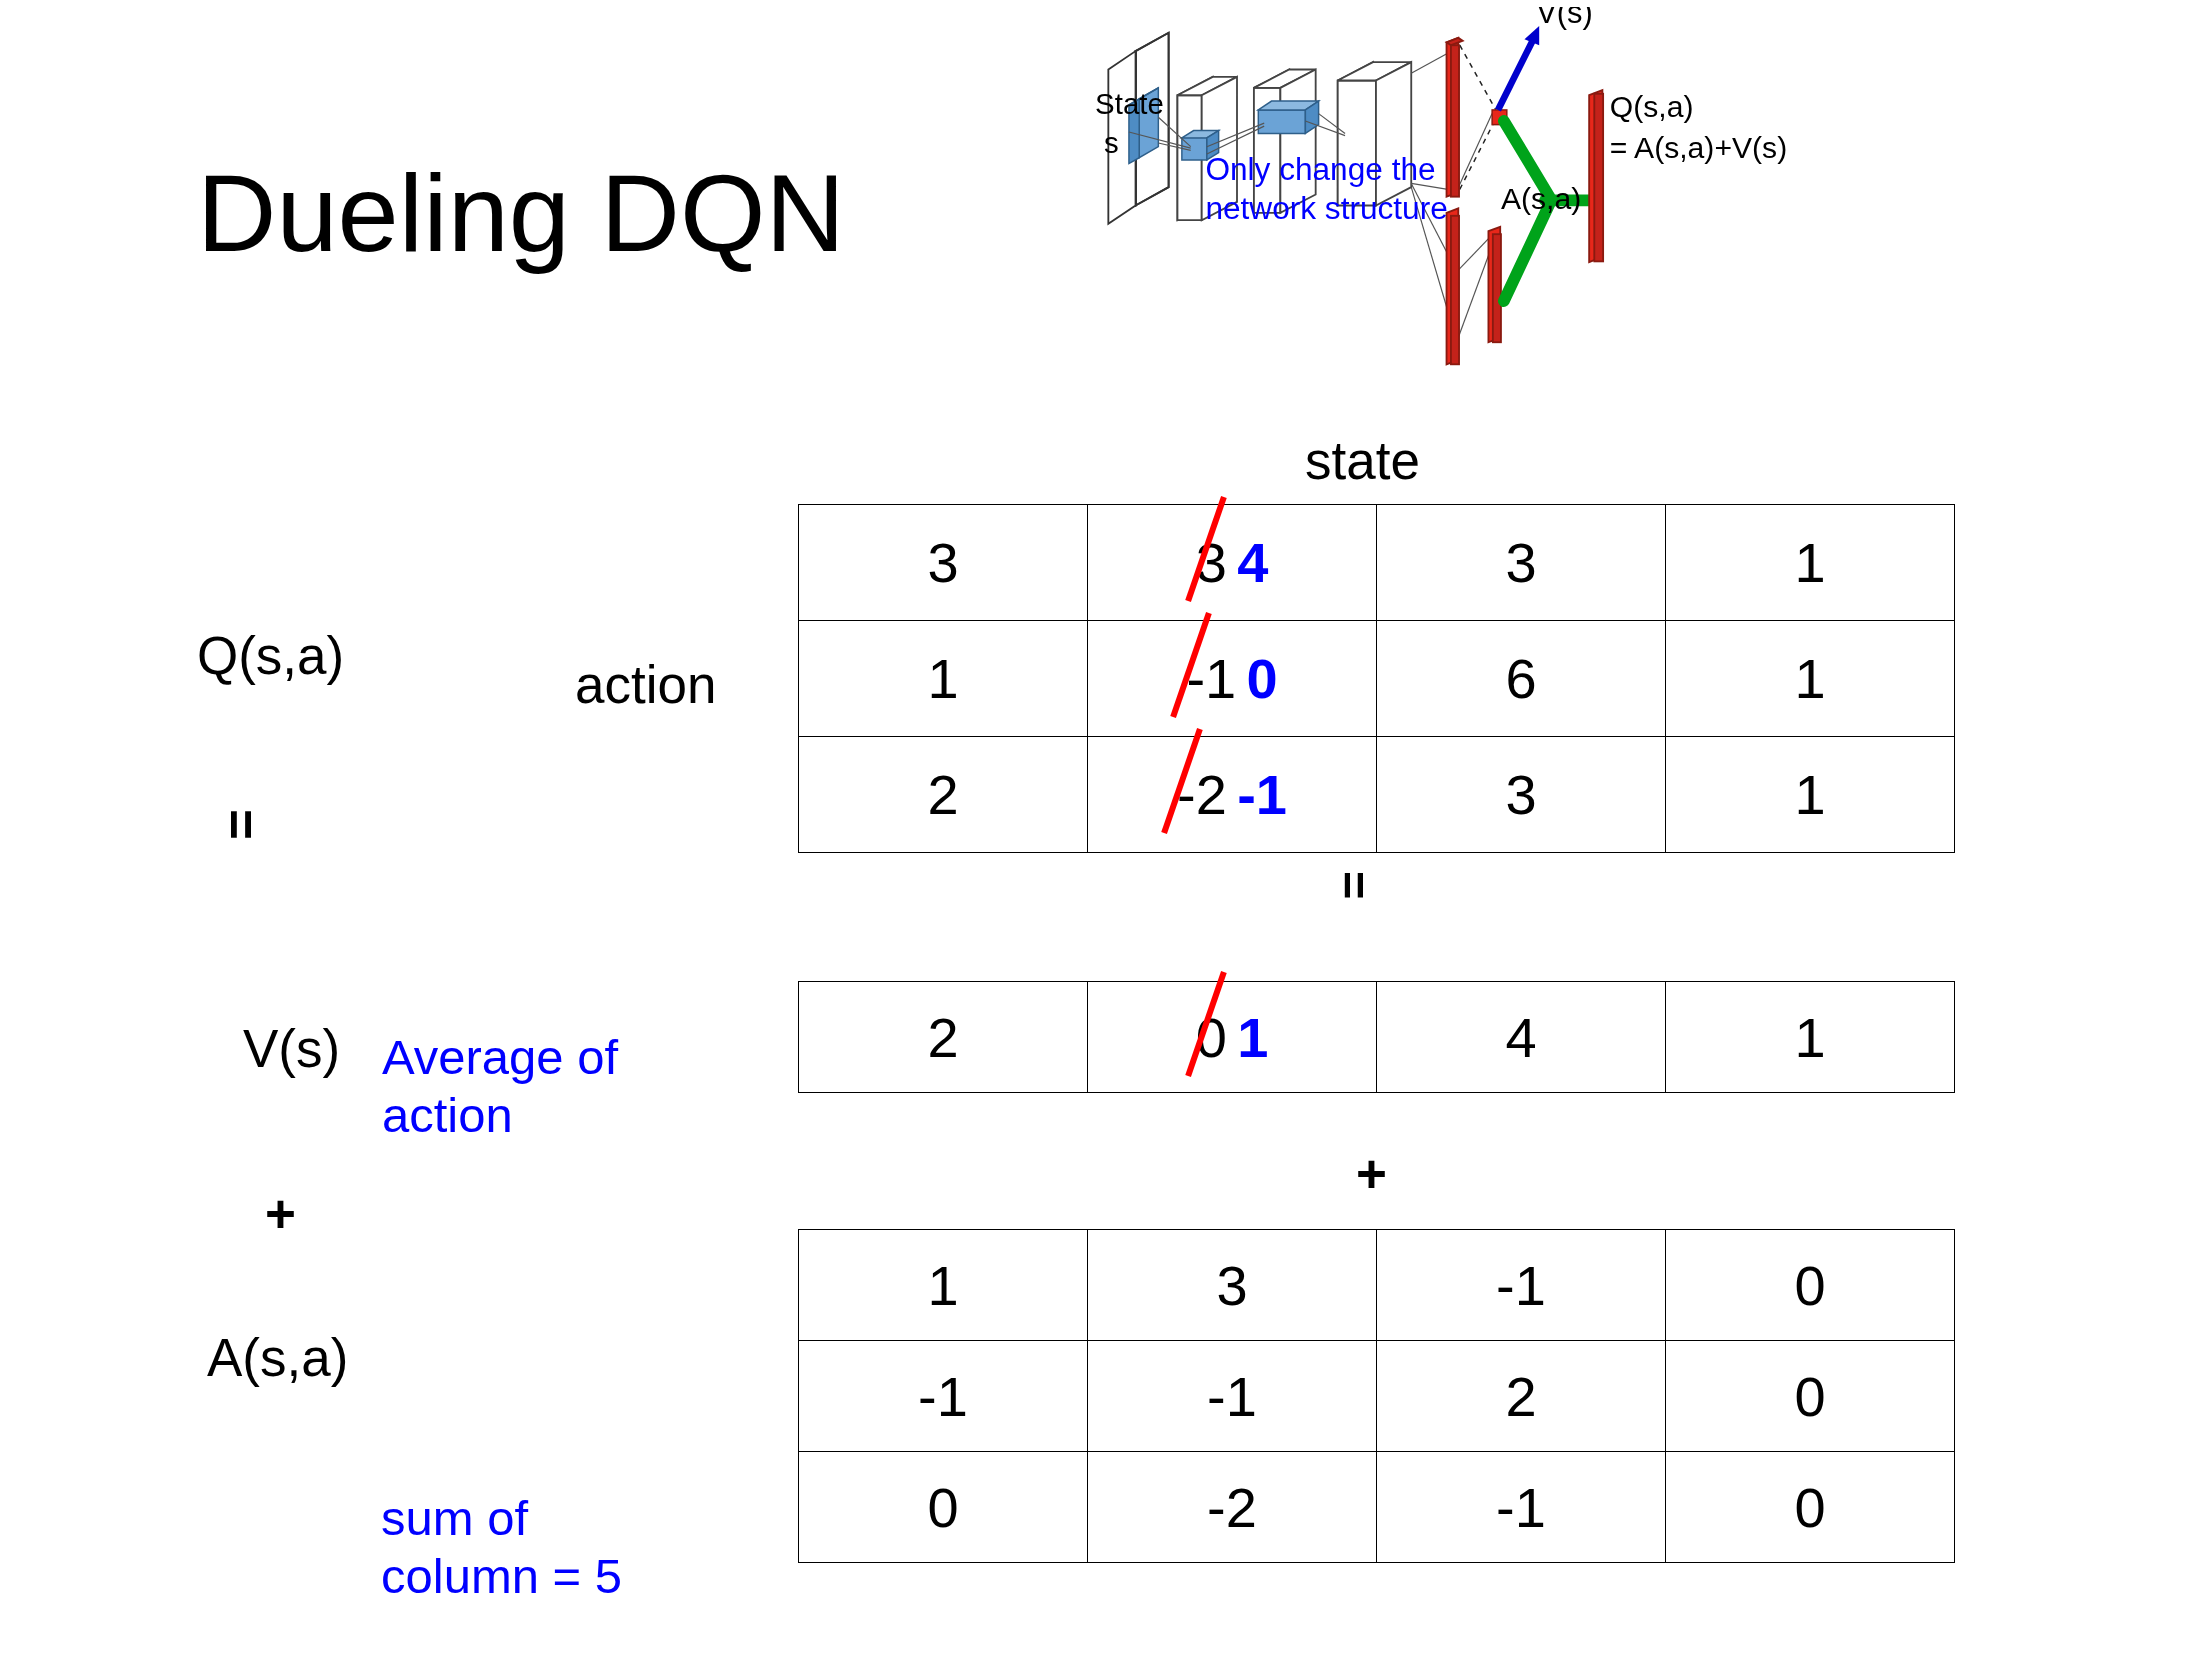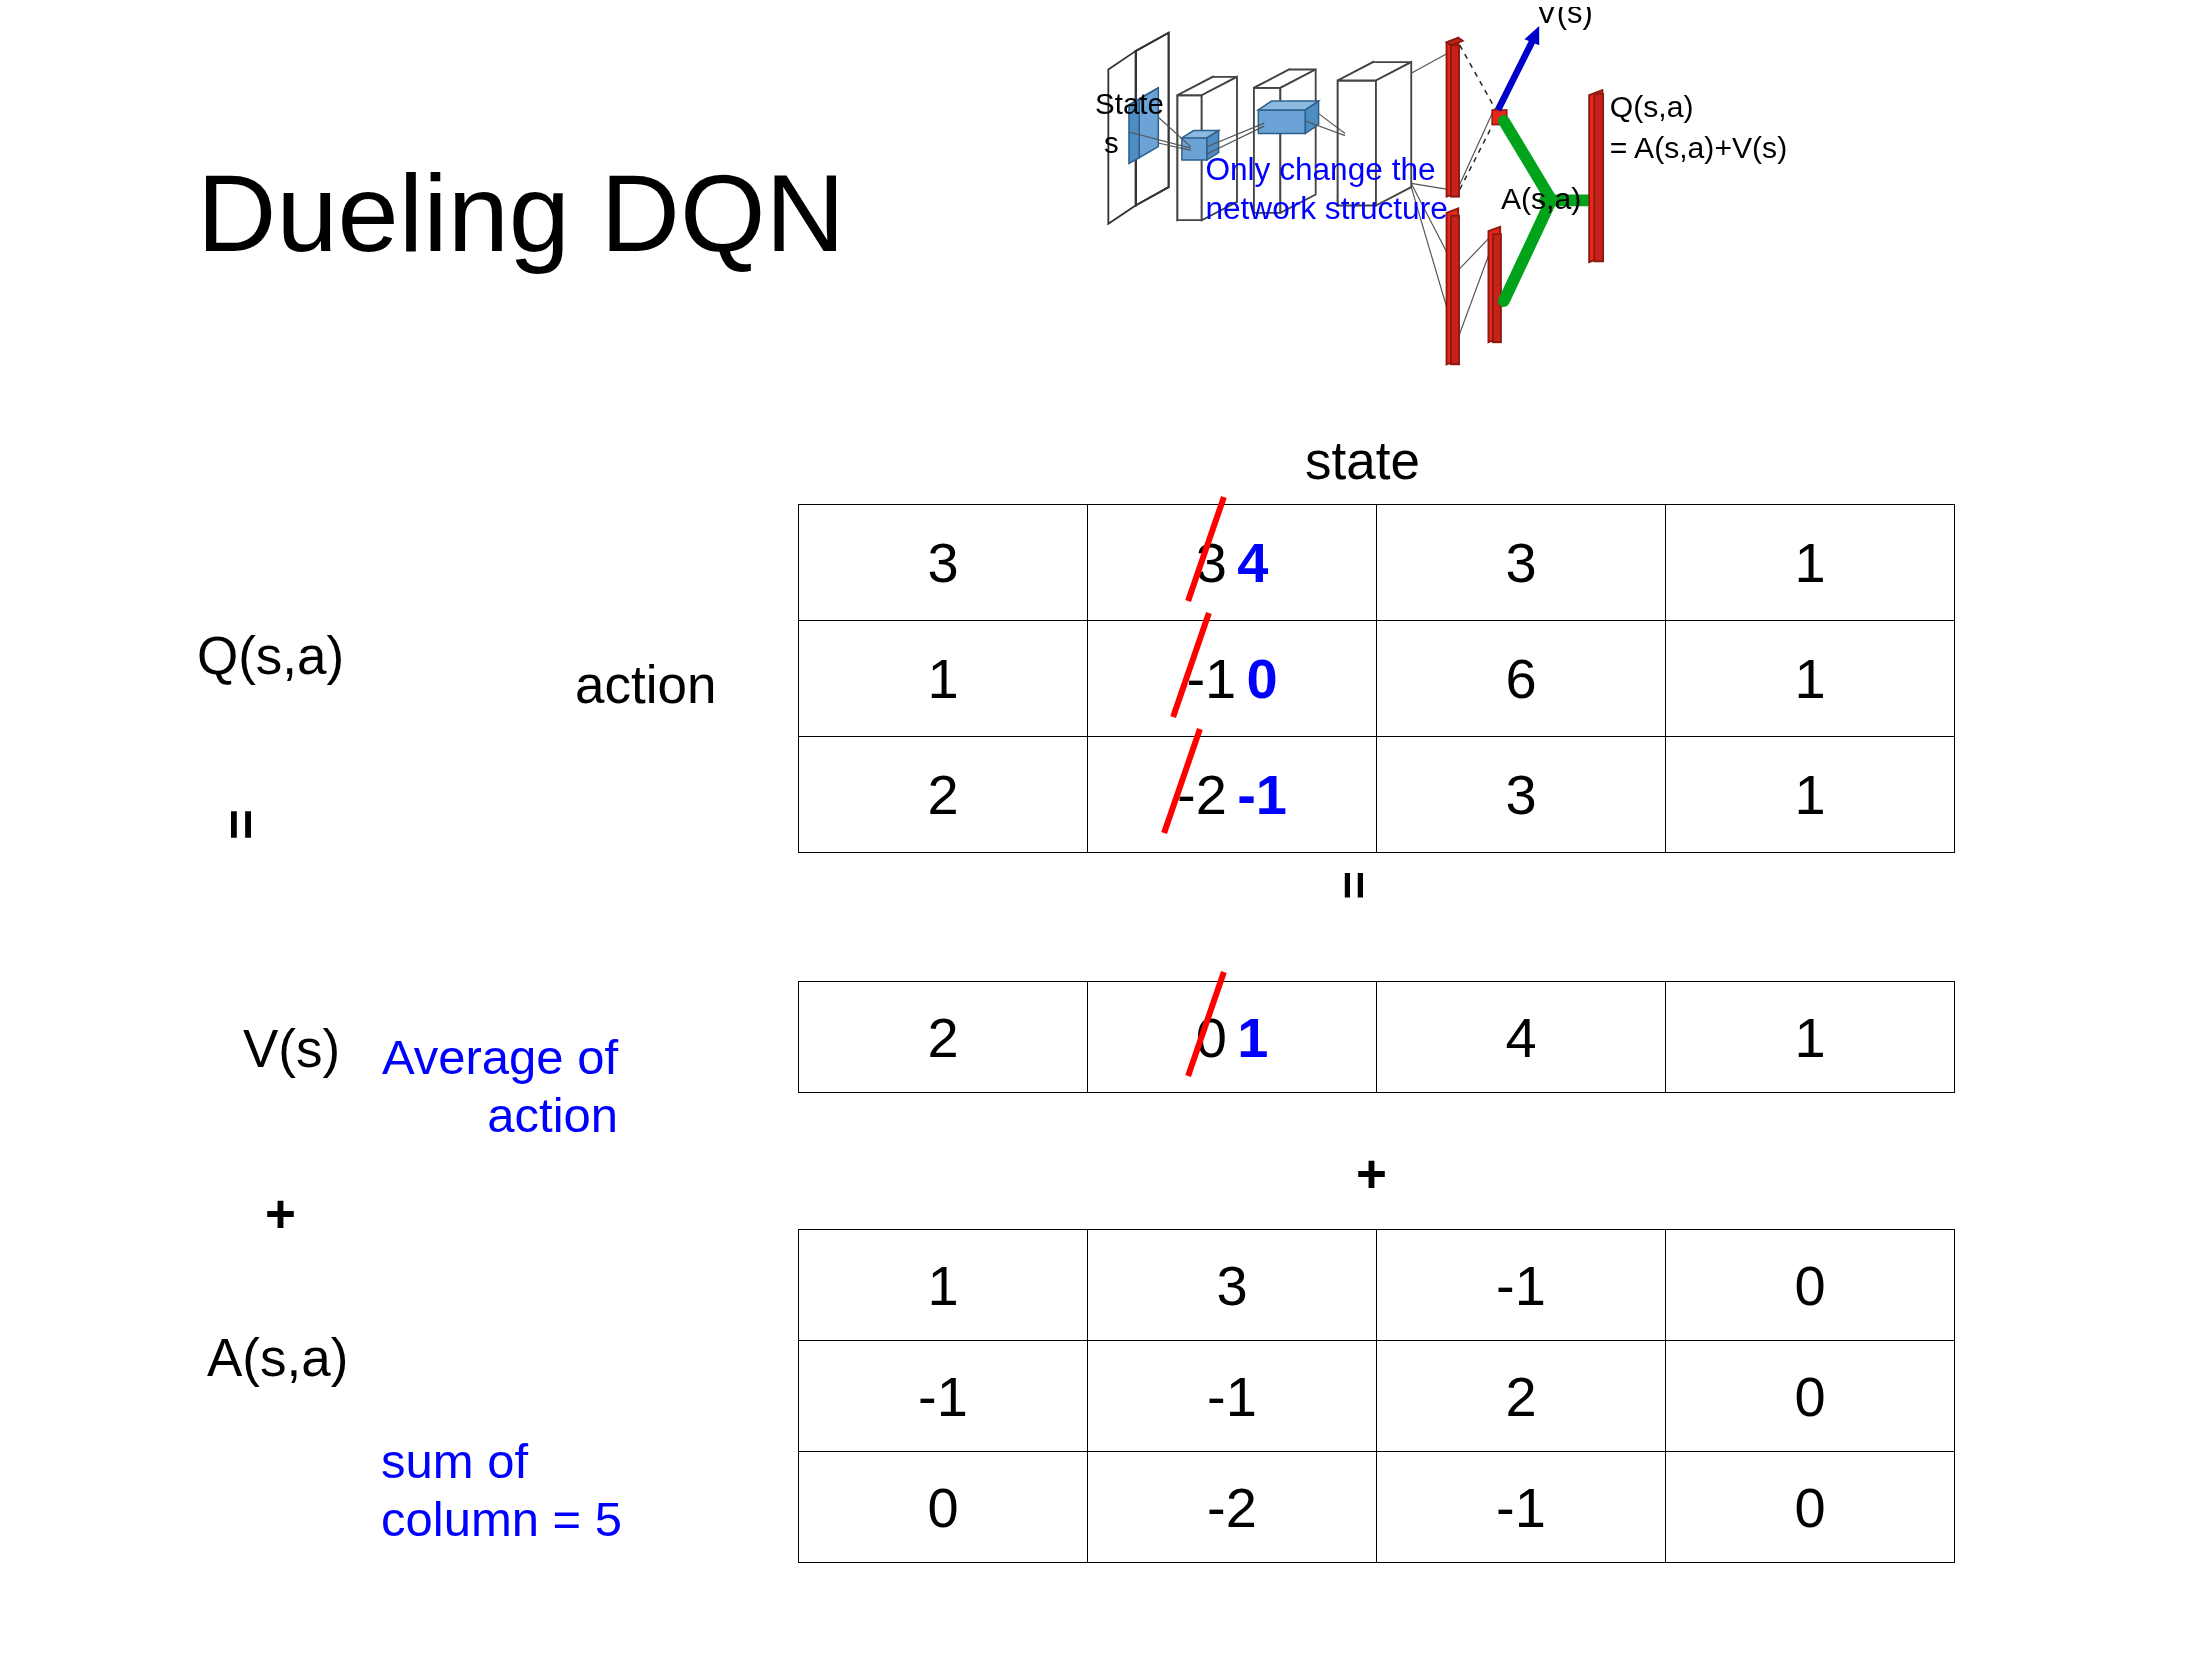--- a/index.html
+++ b/index.html
@@ -75,37 +75,36 @@
     left: 243px;
     top: 1018px;
     font-size: 53px;
   }
   #avg-note {
     left: 382px;
     top: 1029px;
     font-size: 49px;
     line-height: 1.18;
     color: #0000FF;
-    text-align: right;
   }
   #plus-left {
     left: 265px;
     top: 1183px;
     font-size: 53px;
     font-weight: 700;
   }
   #a-label {
     left: 207px;
     top: 1327px;
     top: 1327px;
     font-size: 53px;
   }
   #sum-note {
     left: 381px;
-    top: 1433px;
+    top: 1490px;
     font-size: 49px;
     line-height: 1.18;
     color: #0000FF;
   }
   #eq-mid {
     left: 1382px;
     top: 871px;
     font-size: 49px;
     font-weight: 700;
     transform: rotate(90deg);

